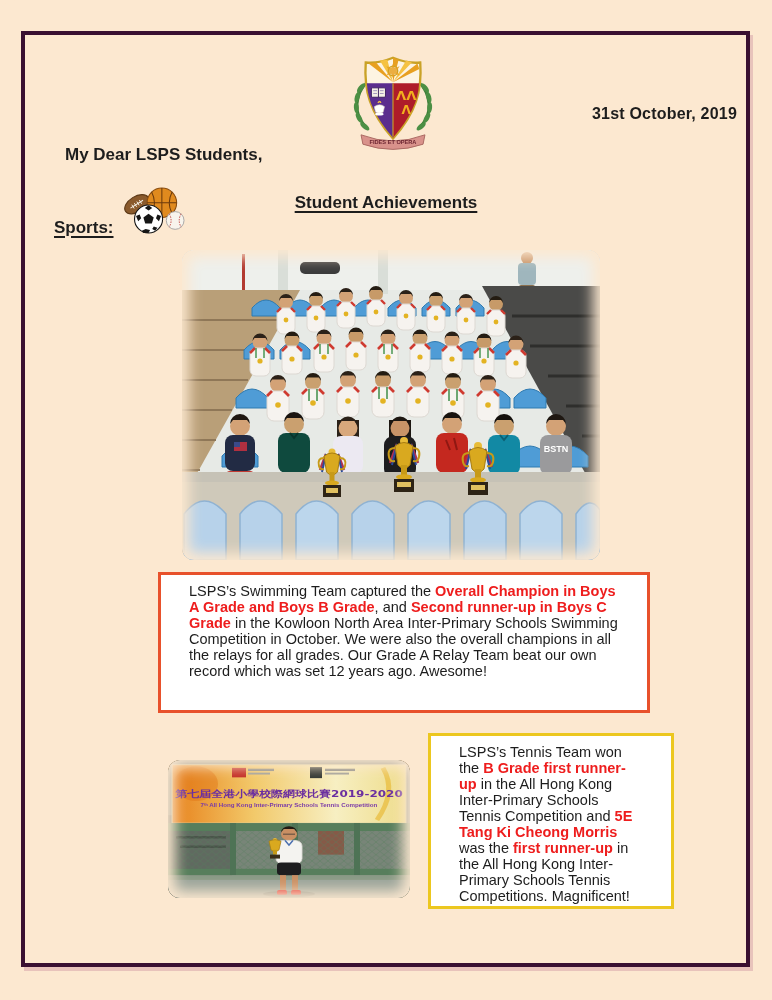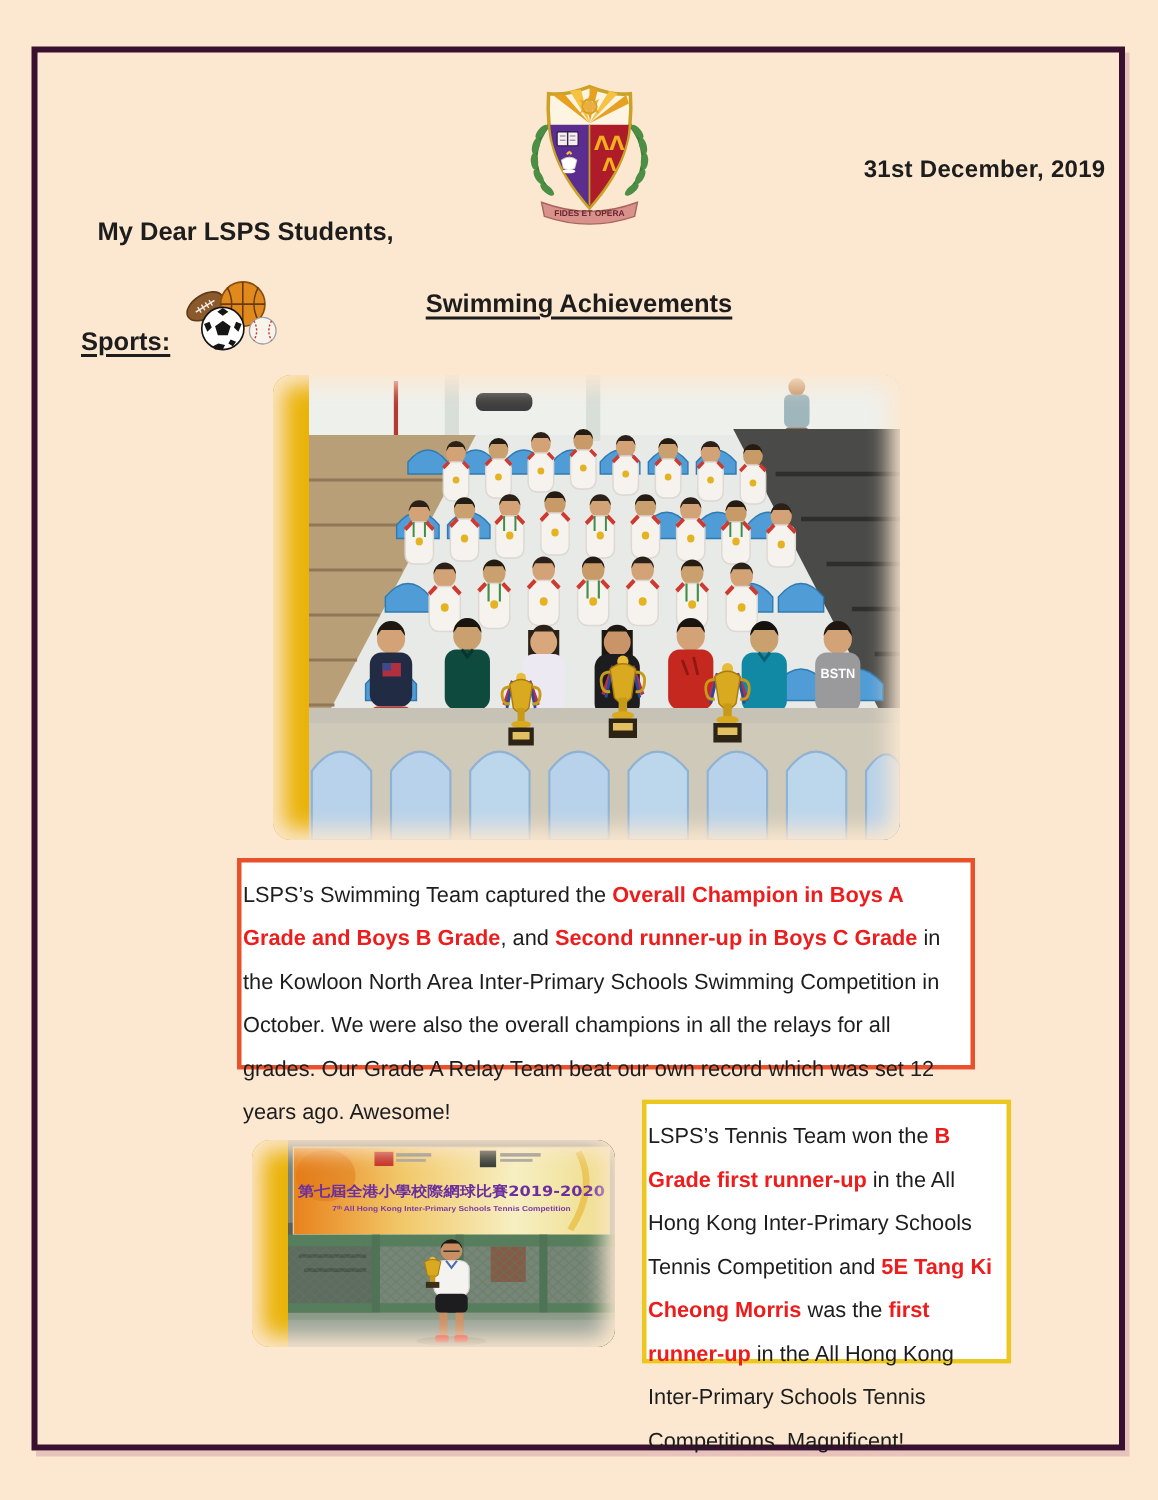--- a/index.html
+++ b/index.html
@@ -23,32 +23,32 @@
     position:absolute;left:0;right:0;top:193px;text-align:center;
     font-size:17px;font-weight:700;
   }
   .title span{text-decoration:underline;text-decoration-thickness:2px;text-underline-offset:3px;}
   .sports-label{
     position:absolute;left:54px;top:218px;font-size:17px;font-weight:700;
     text-decoration:underline;text-decoration-thickness:2px;text-underline-offset:3px;text-align:right;
   }
   .balls{position:absolute;left:119px;top:185px;width:68px;height:56px;}
   .photo{
-    position:absolute;border-radius:12px;overflow:hidden;background:#eab308;padding-left:24px;
+    position:absolute;border-radius:12px;overflow:hidden;background:#fdba74;
   }
   .photo::after{
     content:"";position:absolute;inset:0;border-radius:12px;
     box-shadow:inset 0 0 14px 7px #fce8d0;pointer-events:none;
   }
   .photo-swim{left:182px;top:250px;width:418px;height:310px;}
   .photo-tennis{left:168px;top:760px;width:242px;height:138px;}
   .photo svg{display:block;width:100%;height:100%;}
   .textbox{
-    position:absolute;background:#ffffff;font-size:14.5px;line-height:29px;
-    padding:8px 1px;color:#1d1d1d;
+    position:absolute;background:#ffffff;font-size:14.5px;line-height:16px;
+    padding:8px 28px;color:#1d1d1d;
   }
   .box-swim{
     left:158px;top:572px;width:492px;height:141px;border:3px solid #e8512b;
   }
   .box-tennis{
     left:428px;top:733px;width:246px;height:176px;border:3px solid #ecc71f;
   }
   .seg-red{color:#ee1d1d;font-weight:700;}
 </style>
 </head>
@@ -116,26 +116,26 @@
         <text x="64" y="64" font-family="DejaVu Sans, sans-serif" font-size="13" font-weight="bold" fill="#f2b01e" text-anchor="middle">Λ</text>
       </g>
 
       <g>
         <path d="M16,86 Q50,99 84,86 L82,96 Q50,107 18,96 Z" fill="#d9928b" stroke="#a8655f" stroke-width="1"></path>
         <text x="50" y="95.5" font-family="Liberation Sans, sans-serif" font-size="6" font-weight="bold" fill="#6b2430" text-anchor="middle">FIDES ET OPERA</text>
       </g>
     </svg>
   </div>
 
-  <div class="date">31st December, 2019</div>
+  <div class="date">31st October, 2019</div>
 
   <div class="greeting">My Dear LSPS Students,</div>
 
   <div class="title">
-    <span>Swimming Achievements</span>
+    <span>Student Achievements</span>
   </div>
 
   <div class="balls">
     <svg viewBox="0 0 92 70">
       <g transform="rotate(-32 24 26)">
         <ellipse cx="24" cy="26" rx="18" ry="10.5" fill="#8a5a2c" stroke="#5d3a18" stroke-width="1.5"></ellipse>
         <line x1="14" y1="26" x2="34" y2="26" stroke="#f3ede2" stroke-width="1.4"></line>
         <line x1="18" y1="23" x2="18" y2="29" stroke="#f3ede2" stroke-width="1.2"></line>
         <line x1="22" y1="23" x2="22" y2="29" stroke="#f3ede2" stroke-width="1.2"></line>
         <line x1="26" y1="23" x2="26" y2="29" stroke="#f3ede2" stroke-width="1.2"></line>

